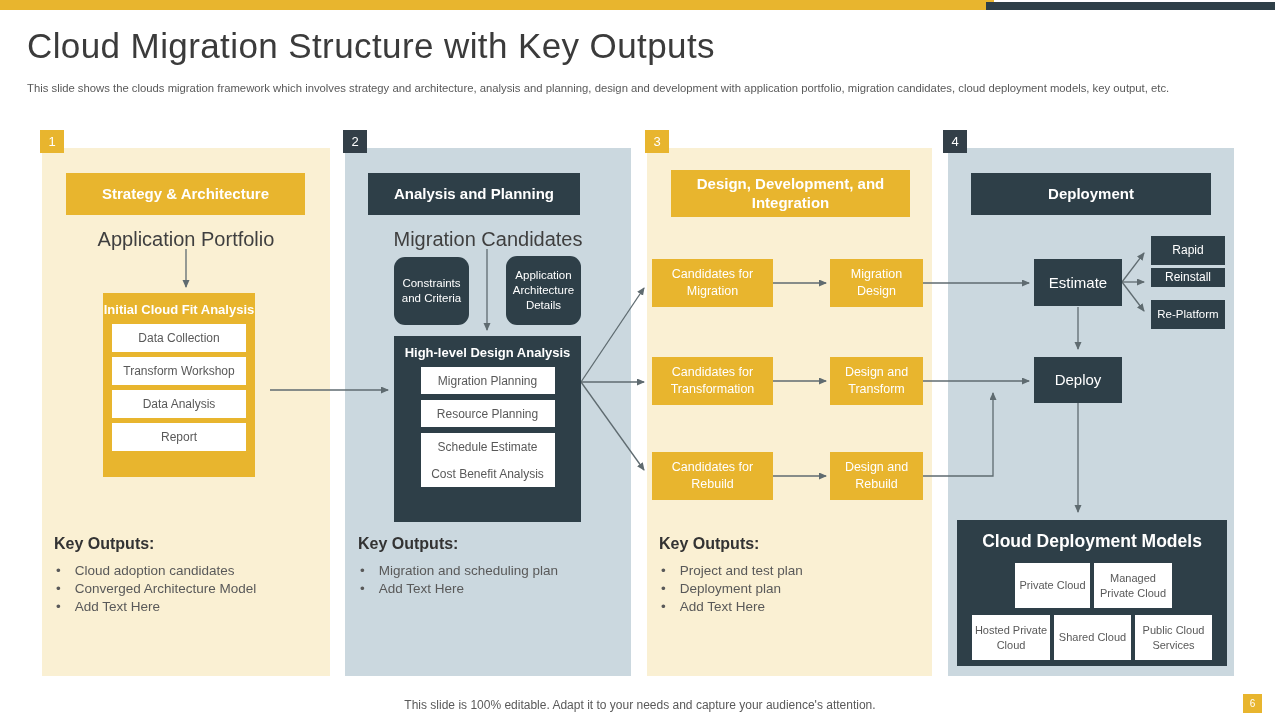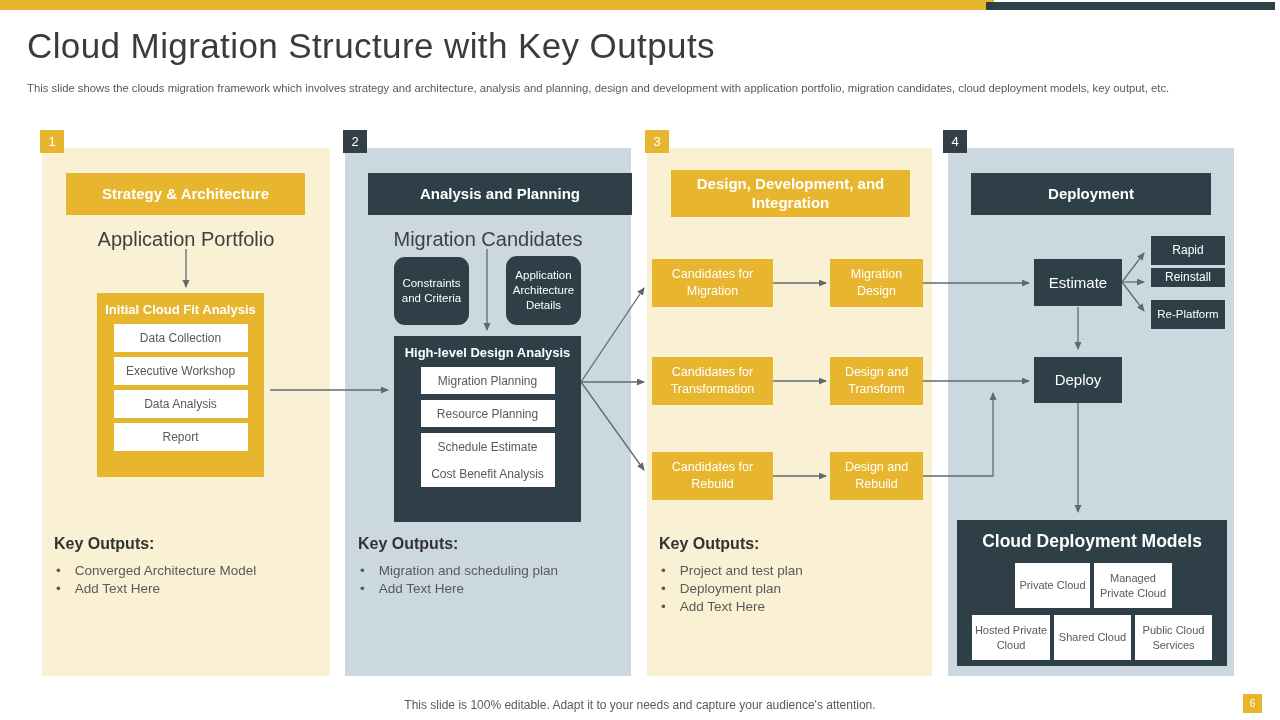--- a/index.html
+++ b/index.html
@@ -106,35 +106,36 @@
       <path d="M923,476 H993 V393" marker-end="url(#ah)"></path>
       <path d="M1122,282 L1144,253" marker-end="url(#ah)"></path>
       <path d="M1122,282 H1144" marker-end="url(#ah)"></path>
       <path d="M1122,282 L1144,311" marker-end="url(#ah)"></path>
       <path d="M1078,307 V349" marker-end="url(#ah)"></path>
       <path d="M1078,403 V512" marker-end="url(#ah)"></path>
     </g>
   </svg>
 
   <div class="hdr yellow" style="left:66px; top:173px; width:239px; height:42px;">Strategy &amp; Architecture</div>
-  <div class="hdr dark" style="left:368px; top:173px; width:264px; height:42px;">Analysis and Planning</div>
+  <div class="hdr dark" style="left:368px; top:173px; width:212px; height:42px;">Analysis and Planning</div>
   <div class="hdr yellow" style="left:671px; top:170px; width:239px; height:47px;">Design, Development, and Integration</div>
   <div class="hdr dark" style="left:971px; top:173px; width:240px; height:42px;">Deployment</div>
 
   <div class="flow-label" style="left:42px; top:228px; width:288px;">Application Portfolio</div>
-  <div class="bigbox yellow" style="left:97px; top:293px; width:167px; height:184px;align-items:center;">
+  <div class="bigbox yellow" style="left:103px; top:293px; width:152px; height:184px;align-items:center;">
     <div class="bb-title">Initial Cloud Fit Analysis</div>
     <div class="whitebox">Data Collection</div>
-    <div class="whitebox">Executive Workshop</div>
+    <div class="whitebox">Transform Workshop</div>
     <div class="whitebox">Data Analysis</div>
     <div class="whitebox">Report</div>
   </div>
   <div class="keyout" style="left:54px; width:266px;">
     <div class="ko-title">Key Outputs:</div>
     <ul>
+      <li>Cloud adoption candidates</li>
       <li>Converged Architecture Model</li>
       <li>Add Text Here</li>
     </ul>
   </div>
 
   <div class="flow-label" style="left:345px; top:228px; width:286px;">Migration Candidates</div>
   <div class="roundbox" style="left:394px; top:257px; width:75px; height:68px;">Constraints and Criteria</div>
   <div class="roundbox" style="left:506px; top:256px; width:75px; height:69px;">Application Architecture Details</div>
   <div class="bigbox dark" style="left:394px; top:336px; width:187px; height:186px;">
     <div class="bb-title">High-level Design Analysis</div>

